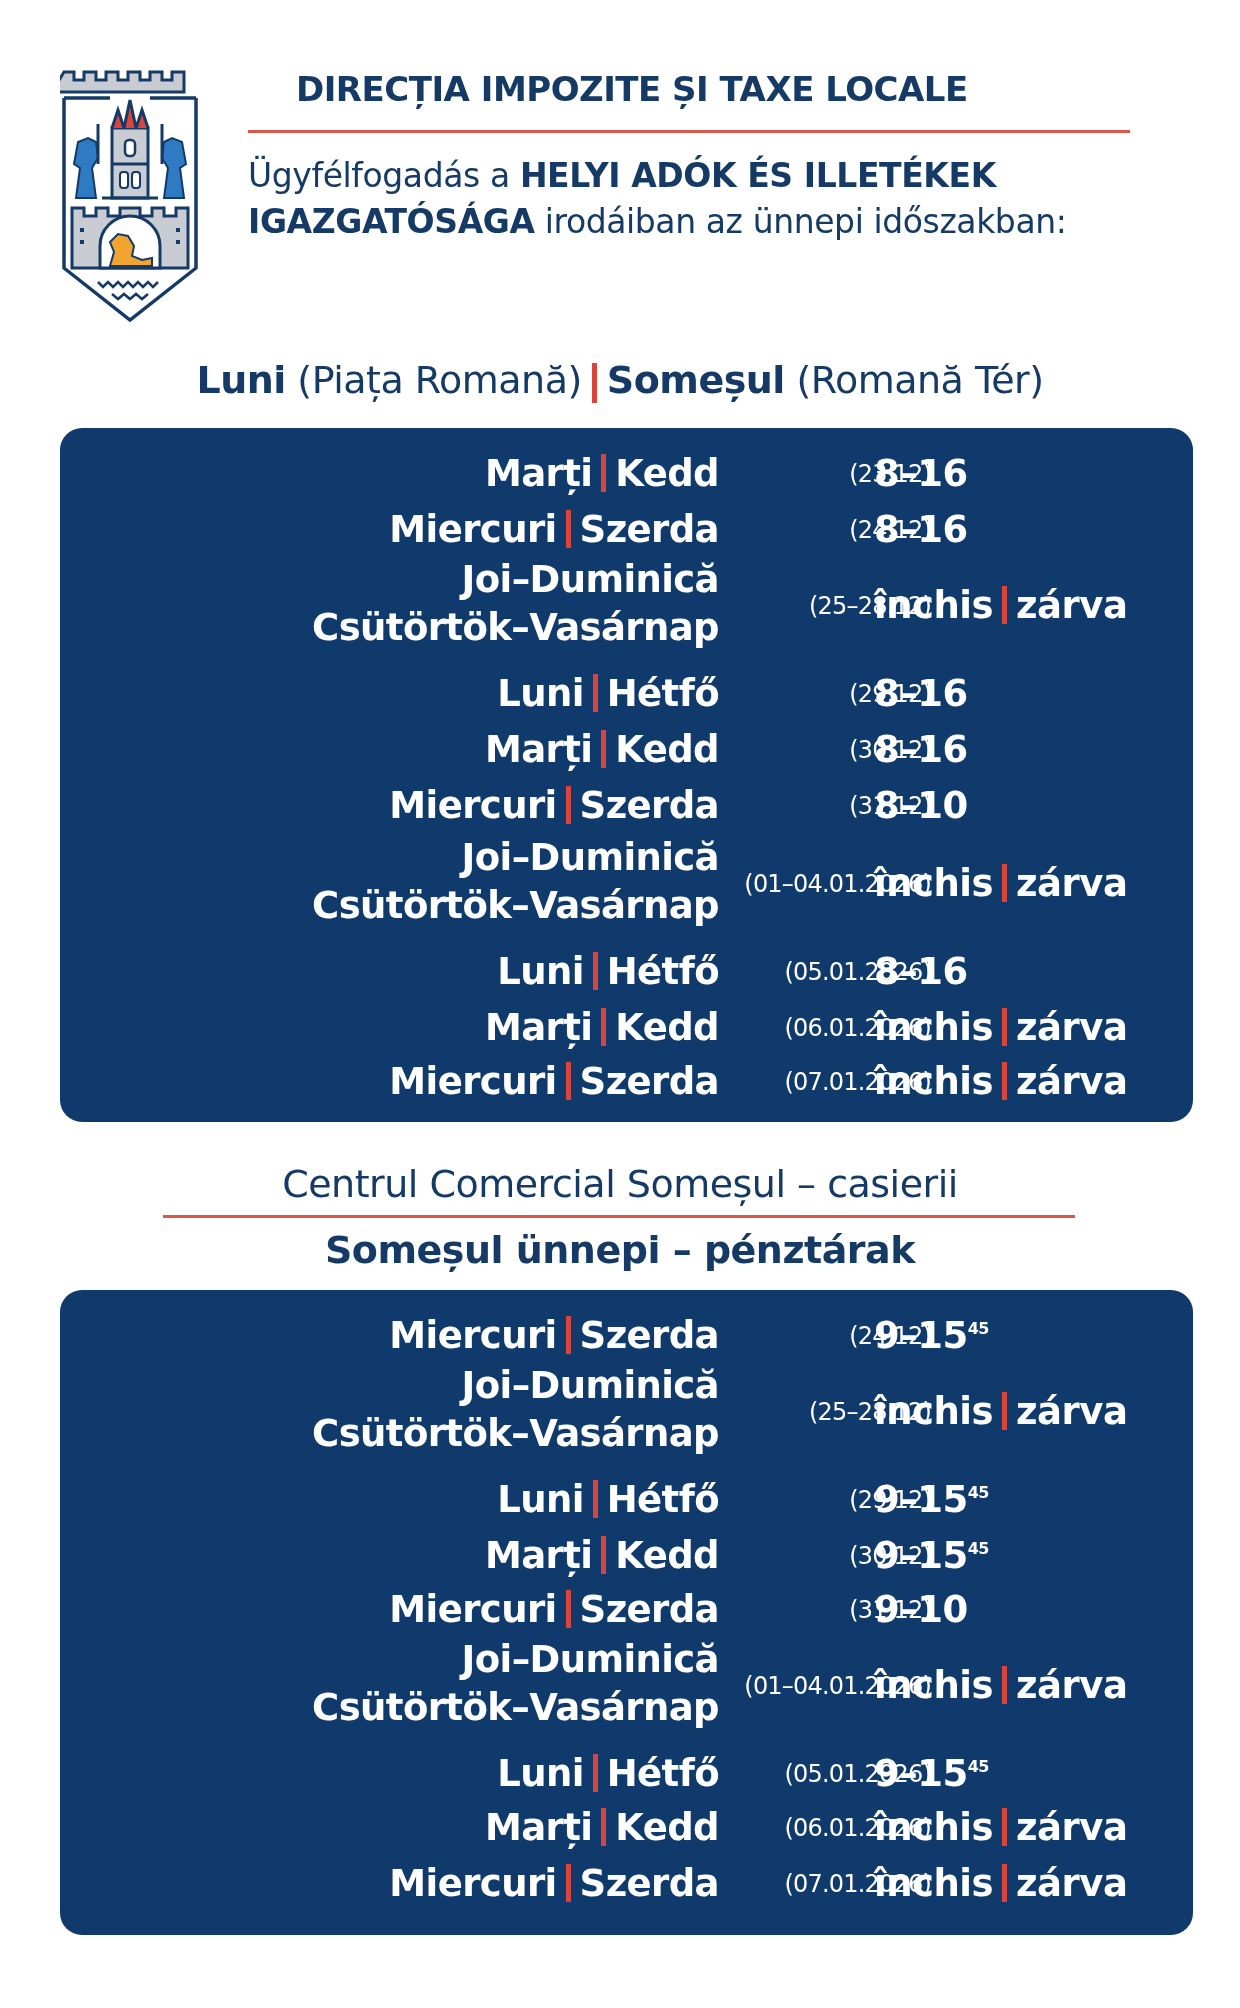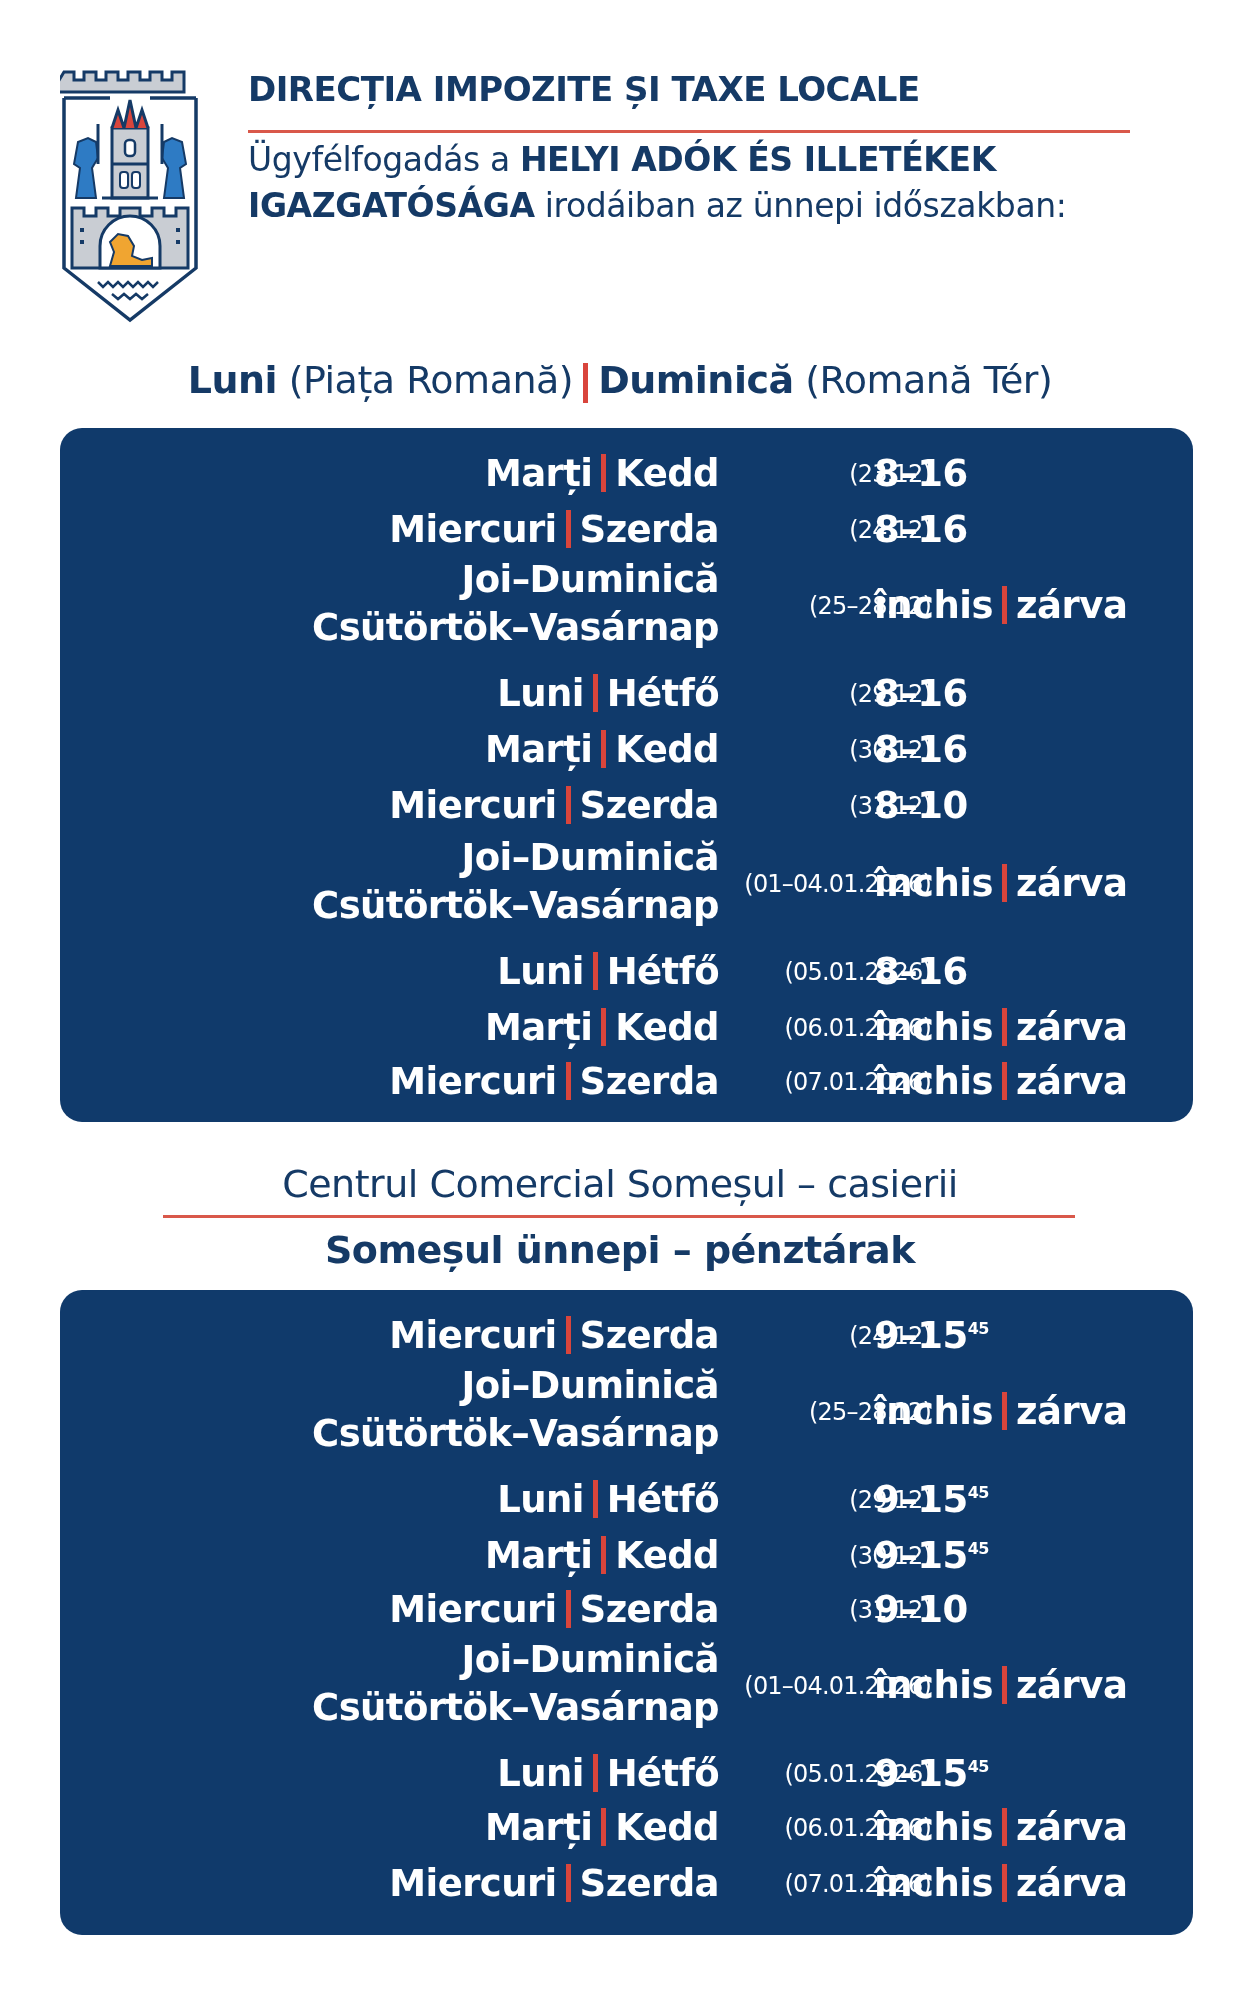--- a/index.html
+++ b/index.html
@@ -2,24 +2,24 @@
 <html><head>
 <meta charset="utf-8">
 <style>
   * { box-sizing: border-box; margin: 0; padding: 0; }
   html, body { width: 1240px; height: 2008px; background: #ffffff; overflow: hidden; }
   body { font-family: "DejaVu Sans", "Liberation Sans", sans-serif; color: #153a66; position: relative; }
 
   .header { position: absolute; left: 60px; top: 68px; width: 1140px; height: 260px; }
   .logo { position: absolute; left: 0; top: 0; width: 140px; height: 256px; }
   .title-block { position: absolute; left: 188px; top: 0; width: 950px; }
-  .title-main { font-family: "DejaVu Sans", sans-serif; font-weight: bold; font-size: 34px; letter-spacing: -0.5px; color: #153a66; line-height: 42px; height: 42px; white-space: nowrap; }
+  .title-main { font-family: "DejaVu Sans", sans-serif; font-weight: bold; font-size: 34px; letter-spacing: -0.5px; color: #153a66; line-height: 42px; height: 42px; white-space: nowrap; margin-left: 48px; }
   .title-sub { font-family: "DejaVu Sans", sans-serif; font-size: 31px; color: #153a66; line-height: 40px; height: 42px; white-space: nowrap; letter-spacing: -0.3px; }
   .title-rule { margin-top: 20px; width: 882px; height: 3px; background: #d9584a; }
-  .hu-block { margin-top: 4px; font-size: 33px; line-height: 46px; color: #153a66; white-space: nowrap; letter-spacing: -0.4px; }
+  .hu-block { margin-top: 20px; font-size: 33px; line-height: 46px; color: #153a66; white-space: nowrap; letter-spacing: -0.4px; }
   .hu-block b { font-weight: bold; }
 
   .section-heading { position: absolute; left: 0; width: 1240px; text-align: center; font-size: 38px; color: #153a66; white-space: nowrap; letter-spacing: -0.5px; }
   .section-heading b { font-weight: bold; }
   .pipe { display: inline-block; width: 5px; background: #d9453c; vertical-align: middle; margin: 0 10px; }
 
   .panel { position: absolute; left: 60px; width: 1133px; background: #103a6b; border-radius: 22px; color: #ffffff; }
   .rows { position: absolute; left: 0; top: 0; width: 100%; }
   .row { position: absolute; left: 4px; width: 100%; height: 56px; }
   .row .day { position: absolute; right: 478px; font-weight: bold; font-size: 37px; white-space: nowrap; letter-spacing: -0.6px; text-align: right; line-height: 56px; }
@@ -77,21 +77,21 @@
     <div class="title-main">DIRECȚIA IMPOZITE ȘI TAXE LOCALE</div>
     <div class="title-rule"></div>
     <div class="hu-block">
       <span>Ügyfélfogadás a </span><b>HELYI ADÓK ÉS ILLETÉKEK</b><br>
       <b>IGAZGATÓSÁGA</b><span> irodáiban az ünnepi időszakban:</span>
     </div>
   </div>
 </div>
 
 <div class="section-heading" style="top:358px;">
-  <b>Luni</b><span> (Piața Romană)</span><span class="pipe" style="height:40px;"></span><b>Duminică</b><span> (Romană Tér)</span>
+  <b>Luni</b><span> (Piața Romană)</span><span class="pipe" style="height:40px;"></span><b>Someșul</b><span> (Romană Tér)</span>
 </div>
 
 <div class="panel" style="top:428px; height:694px;">
   <div class="rows" id="rows1">
       <div class="row" style="top: 18px;">
         <div class="day"><span>Marți</span><span class="rp"></span><span>Kedd</span></div>
         <div class="date">(23.12)</div>
         <div class="hours"><span>8–16</span></div>
       </div>
       <div class="row" style="top: 74px;">

